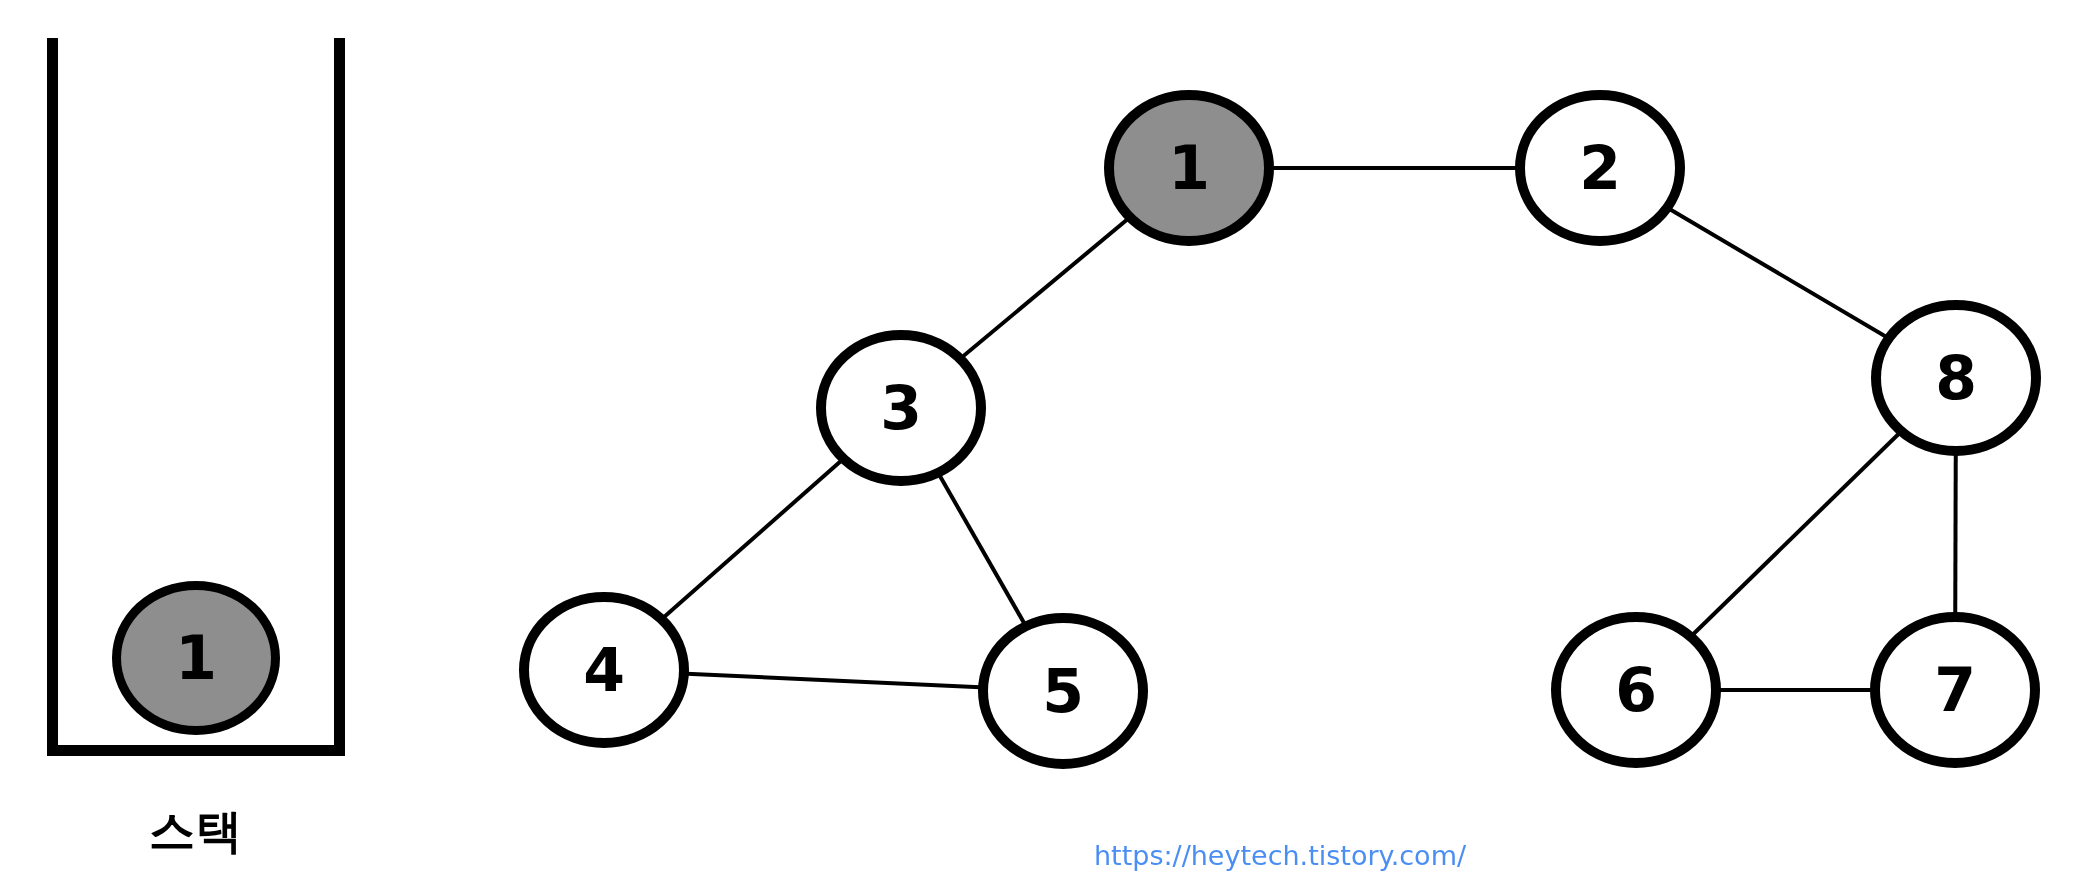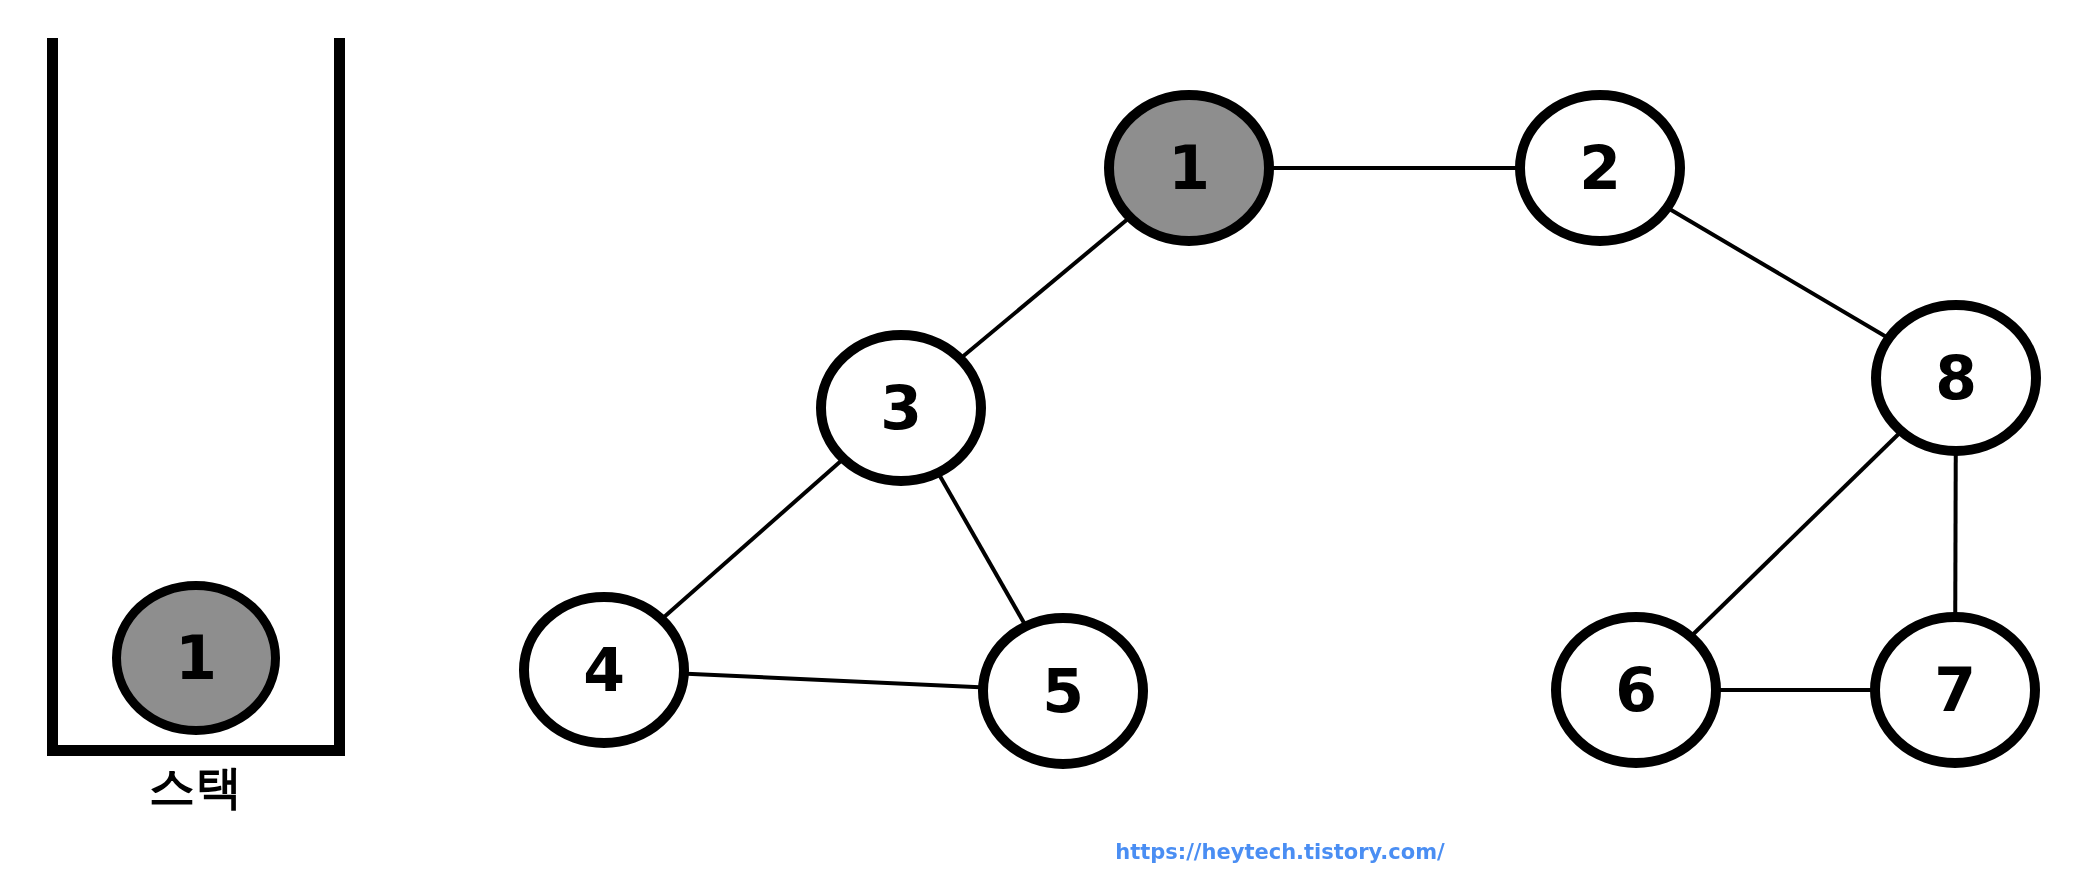--- a/index.html
+++ b/index.html
@@ -37,43 +37,43 @@
     display: flex;
     align-items: center;
     justify-content: center;
     font-size: 60px;
     font-weight: bold;
     color: #000;
   }
   .stack-label {
     position: absolute;
     left: 96px;
-    top: 757px;
+    top: 801px;
     width: 200px;
     text-align: center;
     font-size: 46px;
     font-weight: bold;
     color: #000;
     letter-spacing: 1px;
   }
   .graph-svg {
     position: absolute;
     left: 0;
     top: 0;
     width: 2086px;
     height: 892px;
   }
   .footer-url {
     position: absolute;
     left: 1080px;
     top: 840px;
     width: 400px;
     text-align: center;
-    font-size: 21px;
-    font-weight: bold;
+    font-size: 27px;
+    font-weight: normal;
     cursor: pointer;
   }
 </style>
 </head>
 <body>
 
 <div class="canvas">
 
   <div class="stack-well"></div>
   <div class="stack-item" style="background: rgb(142, 142, 142);">

